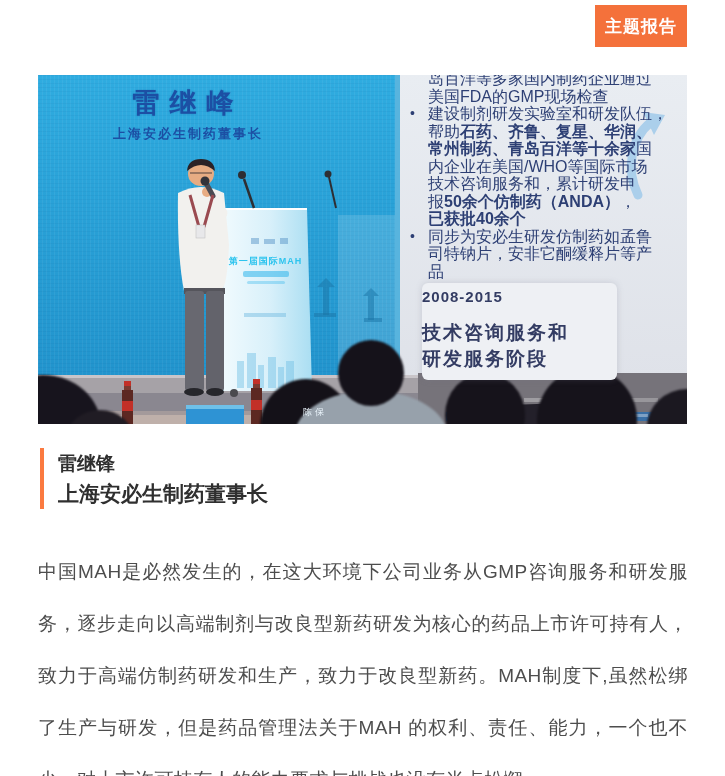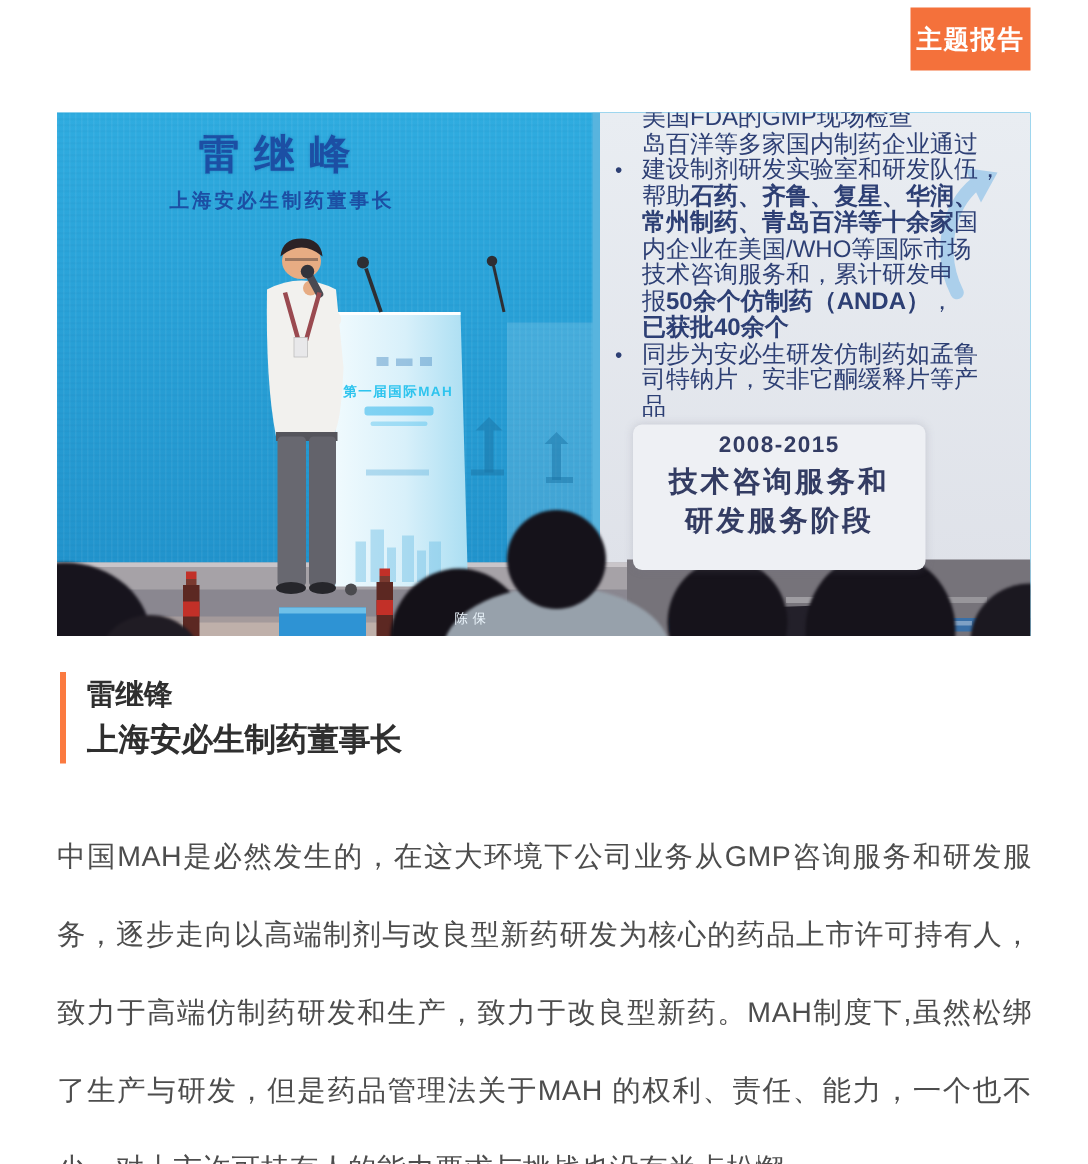--- a/index.html
+++ b/index.html
@@ -11,21 +11,21 @@
     --body-text:#4D4D4D;
   }
   *{margin:0;padding:0;box-sizing:border-box;}
   html,body{background:#ffffff;}
   body{
     width:725px;height:776px;position:relative;overflow:hidden;
     font-family:"Liberation Sans","DejaVu Sans",sans-serif;
   }
   
   .badge{
-    position:absolute;top:5px;right:38px;width:80px;height:42px;
+    position:absolute;top:5px;right:38px;width:92px;height:42px;
     background:var(--accent);color:#fff;font-size:17px;font-weight:bold;
     display:flex;align-items:center;justify-content:center;letter-spacing:1px;
   }
   
   .photo{
     position:absolute;left:38px;top:75px;width:649px;height:349px;
     overflow:hidden;background:var(--screen-blue);
   }
   .photo svg{position:absolute;left:0;top:0;}
   .txt{position:absolute;z-index:5;}
@@ -42,25 +42,25 @@
     left:390px;top:-5px;width:259px;
     color:var(--slide-navy);font-size:16px;line-height:17.5px;font-weight:500;
   }
   .sline{position:relative;white-space:nowrap;}
   .sline .sb{font-weight:bold;}
   .sline.has-bullet::before{
     content:"•";position:absolute;left:-18px;top:0;font-size:14px;color:var(--slide-navy);
   }
   .stage-box{
     left:384px;top:208px;width:195px;height:97px;z-index:4;
-    background:#EEF0F4;border-radius:6px;text-align:center;
+    background:#EEF0F4;border-radius:6px;text-align:left;
     color:#333C63;box-shadow:0 0 6px rgba(120,120,140,.25);
   }
   .stage-box .period{font-size:15px;font-weight:bold;margin-top:5px;letter-spacing:1px;}
-  .stage-box .bx1{font-size:19px;font-weight:600;margin-top:3px;letter-spacing:2px;}
+  .stage-box .bx1{font-size:19px;font-weight:600;margin-top:15px;letter-spacing:2px;}
   .stage-box .bx2{font-size:19px;font-weight:600;letter-spacing:2px;}
   .podium-text{
     left:183px;top:180px;width:89px;text-align:center;
     color:#2EC4EE;font-size:9px;font-weight:bold;filter:blur(.5px);letter-spacing:1px;
   }
   .podium-sub{display:block;margin:3px auto 0;width:46px;height:6px;background:rgba(46,180,235,.55);border-radius:2px;}
   .podium-sub2{display:block;margin:4px auto 0;width:38px;height:3px;background:rgba(46,180,235,.35);border-radius:2px;}
   .name-card-text{
     left:253px;top:331px;width:48px;text-align:center;z-index:7;
     color:#eaf4fb;font-size:9px;letter-spacing:3px;filter:blur(.4px);
@@ -227,22 +227,22 @@
       <ellipse cx="447" cy="340" rx="40" ry="42" fill="#16131B"></ellipse>
       <ellipse cx="580" cy="405" rx="85" ry="55" fill="#AEBBC4"></ellipse>
       <ellipse cx="549" cy="345" rx="50" ry="52" fill="#16131B"></ellipse>
       <ellipse cx="649" cy="352" rx="40" ry="38" fill="#1B1820"></ellipse>
     </g>
   </svg>
 
   <div class="txt screen-name">雷继峰</div>
   <div class="txt screen-title">上海安必生制药董事长</div>
   <div class="txt slide-lines">
+      <div class="sline"><span>岛百洋等多家国内制药企业通过</span></div>
       <div class="sline"><span>美国FDA的GMP现场检查</span></div>
-      <div class="sline"><span>岛百洋等多家国内制药企业通过</span></div>
       <div class="sline has-bullet"><span>建设制剂研发实验室和研发队伍，</span></div>
       <div class="sline"><span>帮助</span><span class="sb">石药、齐鲁、复星、华润、</span></div>
       <div class="sline"><span class="sb">常州制药、青岛百洋等十余家</span><span>国</span></div>
       <div class="sline"><span>内企业在美国/WHO等国际市场</span></div>
       <div class="sline"><span>技术咨询服务和，累计研发申</span></div>
       <div class="sline"><span>报</span><span class="sb">50余个仿制药（ANDA）</span><span>，</span></div>
       <div class="sline"><span class="sb">已获批40余个</span></div>
       <div class="sline has-bullet"><span>同步为安必生研发仿制药如孟鲁</span></div>
       <div class="sline"><span>司特钠片，安非它酮缓释片等产</span></div>
       <div class="sline"><span>品</span></div>

